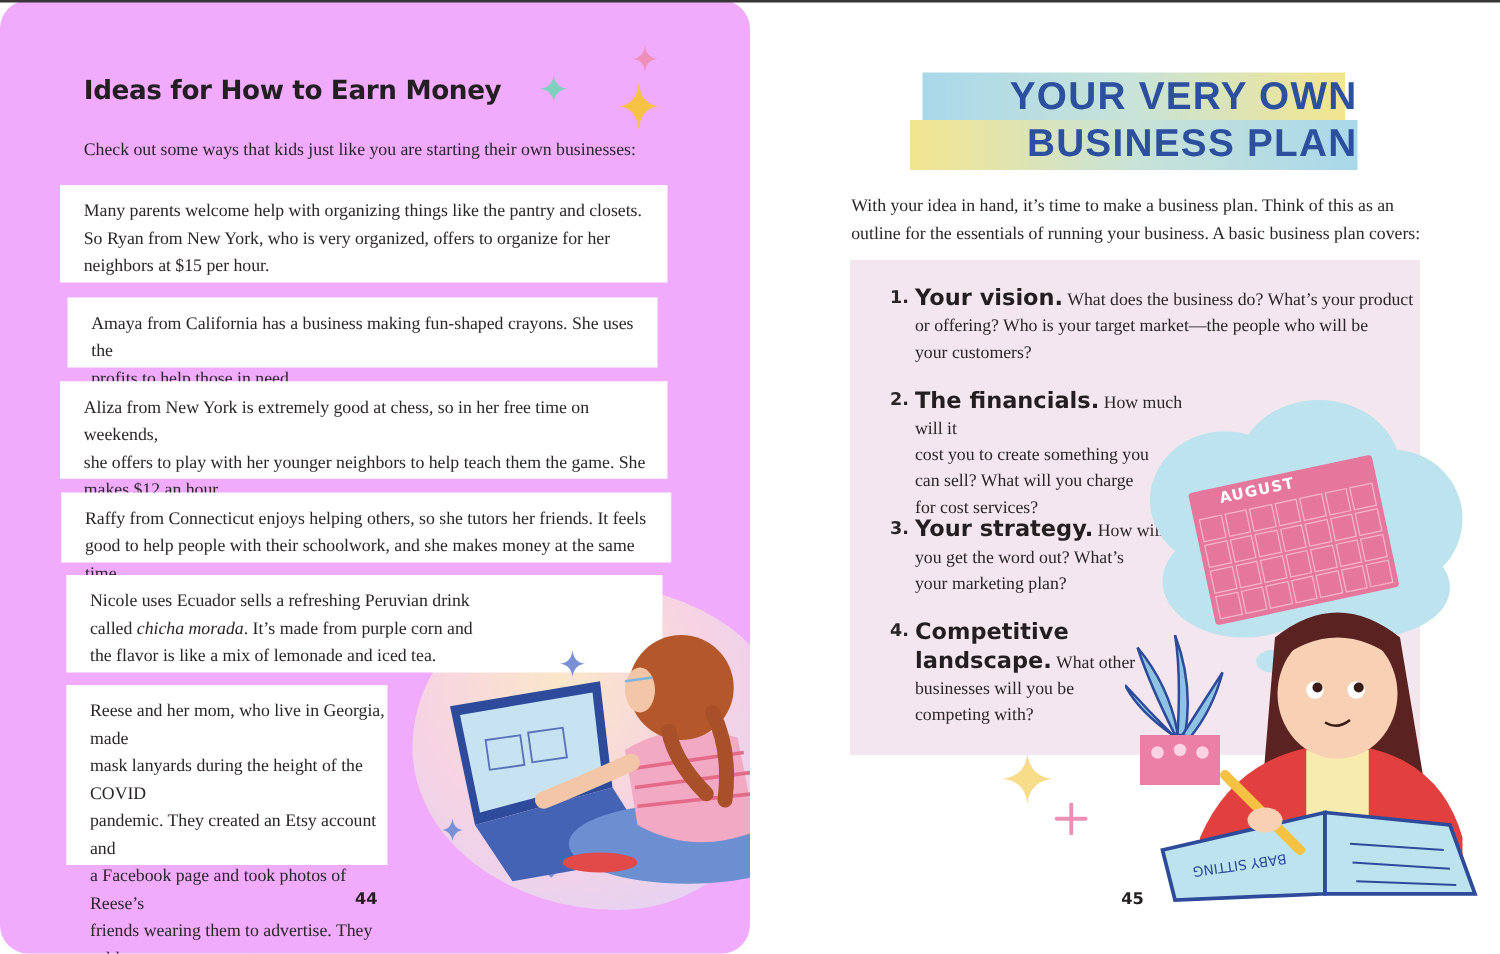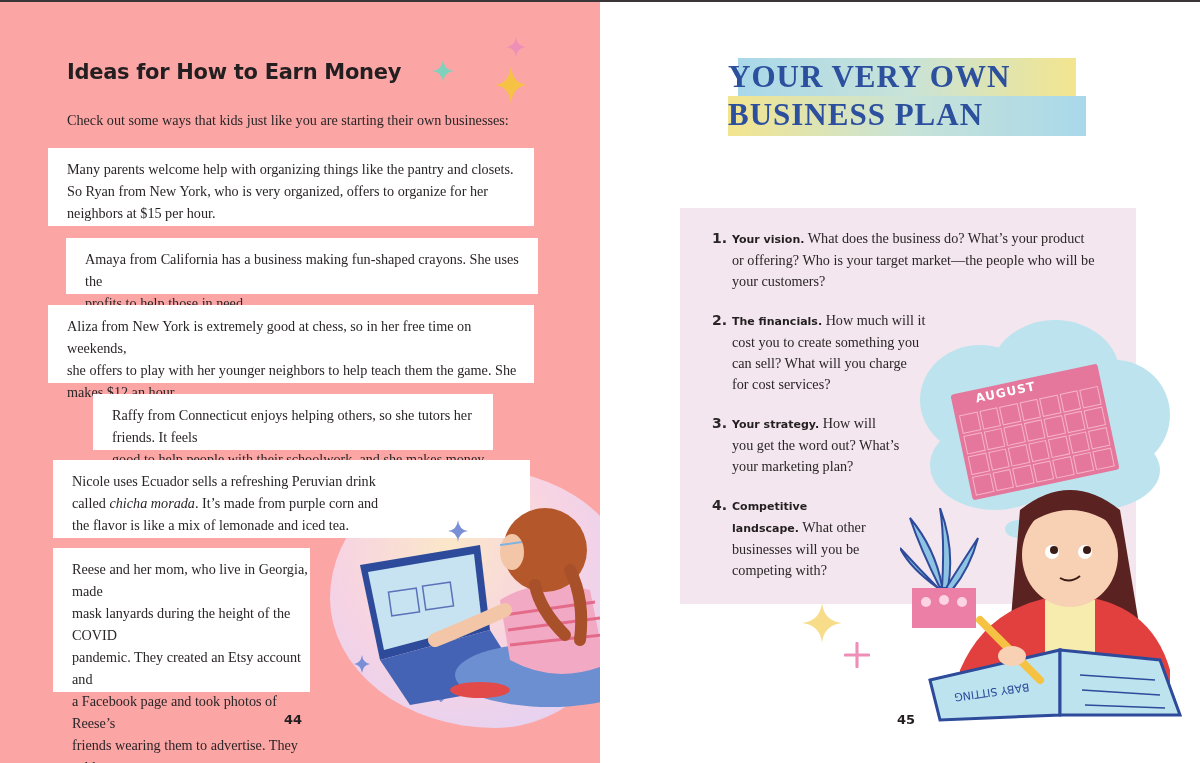--- a/index.html
+++ b/index.html
@@ -1,45 +1,45 @@
 <!DOCTYPE html>
 <html><head>
   <meta charset="utf-8">
   <style>
     * { box-sizing: border-box; margin: 0; padding: 0; }
     html, body { width: 1200px; height: 763px; overflow: hidden; background: #ffffff; }
     body { position: relative; font-family: "DejaVu Serif", serif; color: #2a2526; }
     .topline { position: absolute; left: 0; top: 0; width: 1200px; height: 2px; background: #3a3536; z-index: 5; }
 
-    .page-left { position: absolute; left: 0; top: 0; width: 600px; height: 763px; background: #fca5a5; overflow: hidden; }
+    .page-left { position: absolute; left: 0; top: 0; width: 600px; height: 763px; background: #f0abfc; overflow: hidden; border-radius: 23px; }
     .page-right { position: absolute; left: 600px; top: 0; width: 600px; height: 763px; background: #ffffff; overflow: hidden; }
 
     .heading-left { position: absolute; left: 67px; top: 60px; font-family: "DejaVu Sans", sans-serif; font-weight: bold; font-size: 21px; color: #231f20; letter-spacing: -0.3px; }
     .intro-left { position: absolute; left: 67px; top: 112px; font-size: 12.6px; color: #2a2526; font-family: "Liberation Serif", serif; font-size: 14.2px; }
 
     .card { position: absolute; background: #ffffff; font-family: "Liberation Serif", serif; font-size: 14.2px; line-height: 22px; color: #2a2526; padding: 10px 0 0 19px; }
     .card i { font-style: italic; margin-top: 35px; }
 
     .sparkle { position: absolute; }
     .page-num { position: absolute; top: 712px; font-family: "DejaVu Sans", sans-serif; font-weight: bold; font-size: 13px; color: #231f20; }
 
     
     .blob-left { position: absolute; left: 330px; top: 468px; width: 300px; height: 260px; border-radius: 48% 52% 45% 55% / 50% 45% 55% 50%;
       background: radial-gradient(ellipse at 40% 30%, #fbe7c9 0%, #f7d3e3 45%, #e7d2f0 75%, rgba(231,210,240,0) 100%); }
 
     
     .banner1 { position: absolute; left: 138px; top: 58px; width: 338px; height: 38px; background: linear-gradient(90deg, #a9d8ea 0%, #c8e3d8 50%, #f3e58f 100%); }
     .banner2 { position: absolute; left: 128px; top: 96px; width: 358px; height: 40px; background: linear-gradient(90deg, #f3e58f 0%, #c8e3d8 50%, #a9d8ea 100%); }
-    .title-line { position: absolute; left: 128px; width: 358px; text-align: left; font-family: Liberation Serif, serif; font-weight: bold; font-size: 31px; color: #2c4f9e; letter-spacing: 1px; }
+    .title-line { position: absolute; left: 128px; width: 358px; text-align: right; font-family: Liberation Sans, sans-serif; font-weight: bold; font-size: 31px; color: #2c4f9e; letter-spacing: 1px; }
 
     .intro-right { position: absolute; left: 81px; top: 154px; width: 470px; font-family: "Liberation Serif", serif; font-size: 14.2px; line-height: 22px; color: #2a2526; }
     .plan-box { position: absolute; left: 80px; top: 208px; width: 456px; height: 396px; background: #f3e6ef; }
     .plan-item { position: absolute; font-family: "Liberation Serif", serif; font-size: 14.2px; line-height: 21px; color: #2a2526; }
     .plan-num { position: absolute; left: -20px; top: 0; font-family: "DejaVu Sans", sans-serif; font-weight: bold; font-size: 14px; }
-    .plan-head { font-family: "DejaVu Sans", sans-serif; font-weight: bold; font-size: 11px; color: #231f20; }
+    .plan-head { font-family: "DejaVu Sans", sans-serif; font-weight: bold; font-size: 18px; color: #231f20; }
 
     .cloud { position: absolute; background: #bde4ee; border-radius: 50%; }
     .calendar { position: absolute; left: 360px; top: 378px; width: 150px; height: 108px; background: #e5779d; transform: rotate(-12deg); border-radius: 3px; }
     .cal-title { position: absolute; left: 24px; top: 2px; font-family: "DejaVu Sans", sans-serif; font-weight: bold; font-size: 12px; color: #ffffff; letter-spacing: 1px; }
     .cal-grid { position: absolute; left: 4px; top: 22px; right: 4px; bottom: 4px; display: grid; grid-template-columns: repeat(7, 1fr); grid-template-rows: repeat(4, 1fr); gap: 2px; }
     .cal-grid div { border: 1px solid #f6b5c9; }
   </style>
 </head>
 <body>
 
@@ -59,32 +59,32 @@
     </svg>
 
   <p class="intro-left">Check out some ways that kids just like you are starting their own businesses:</p>
 
   <div class="card" style="left:48px;top:148px;width:486px;height:78px;">
     <div>Many parents welcome help with organizing things like the pantry and closets.</div>
     <div>So Ryan from New York, who is very organized, offers to organize for her</div>
     <div>neighbors at $15 per hour.</div>
   </div>
 
-  <div class="card" style="left:66px;top:238px;width:472px;height:56px;">
+  <div class="card" style="left:54px;top:238px;width:472px;height:56px;">
     <div>Amaya from California has a business making fun-shaped crayons. She uses the</div>
     <div>profits to help those in need.</div>
   </div>
 
   <div class="card" style="left:48px;top:305px;width:486px;height:78px;">
     <div>Aliza from New York is extremely good at chess, so in her free time on weekends,</div>
     <div>she offers to play with her younger neighbors to help teach them the game. She</div>
     <div>makes $12 an hour.</div>
   </div>
 
-  <div class="card" style="left:49px;top:394px;width:400px;height:56px;margin-left:44px;">
+  <div class="card" style="left:49px;top:394px;width:488px;height:56px;">
     <div>Raffy from Connecticut enjoys helping others, so she tutors her friends. It feels</div>
     <div>good to help people with their schoolwork, and she makes money at the same time.</div>
   </div>
 
   <div class="blob-left"></div>
 
   <div class="card" style="left:53px;top:460px;width:477px;height:78px;">
     <div><span>Nicole uses Ecuador sells a refreshing Peruvian drink</span></div>
     <div><span>called </span><i>chicha morada</i><span>. It’s made from purple corn and</span></div>
     <div><span>the flavor is like a mix of lemonade and iced tea.</span></div>
@@ -129,20 +129,24 @@
 
   <div class="page-num" style="left:284px;">44</div>
 </div>
 
 <div class="page-right">
   <div class="banner1"></div>
   <div class="banner2"></div>
   <div class="title-line" style="top:59px;">YOUR VERY OWN</div>
   <div class="title-line" style="top:97px;">BUSINESS PLAN</div>
 
+  <div class="intro-right">
+    <div>With your idea in hand, it’s time to make a business plan. Think of this as an</div>
+    <div>outline for the essentials of running your business. A basic business plan covers:</div>
+  </div>
 
   <div class="plan-box"></div>
 
   <div class="plan-item" style="left:132px;top:228px;width:400px;">
     <span class="plan-num">1.</span>
     <div><span class="plan-head">Your vision.</span><span> What does the business do? What’s your product</span></div>
     <div>or offering? Who is your target market—the people who will be</div>
     <div>your customers?</div>
   </div>
 

